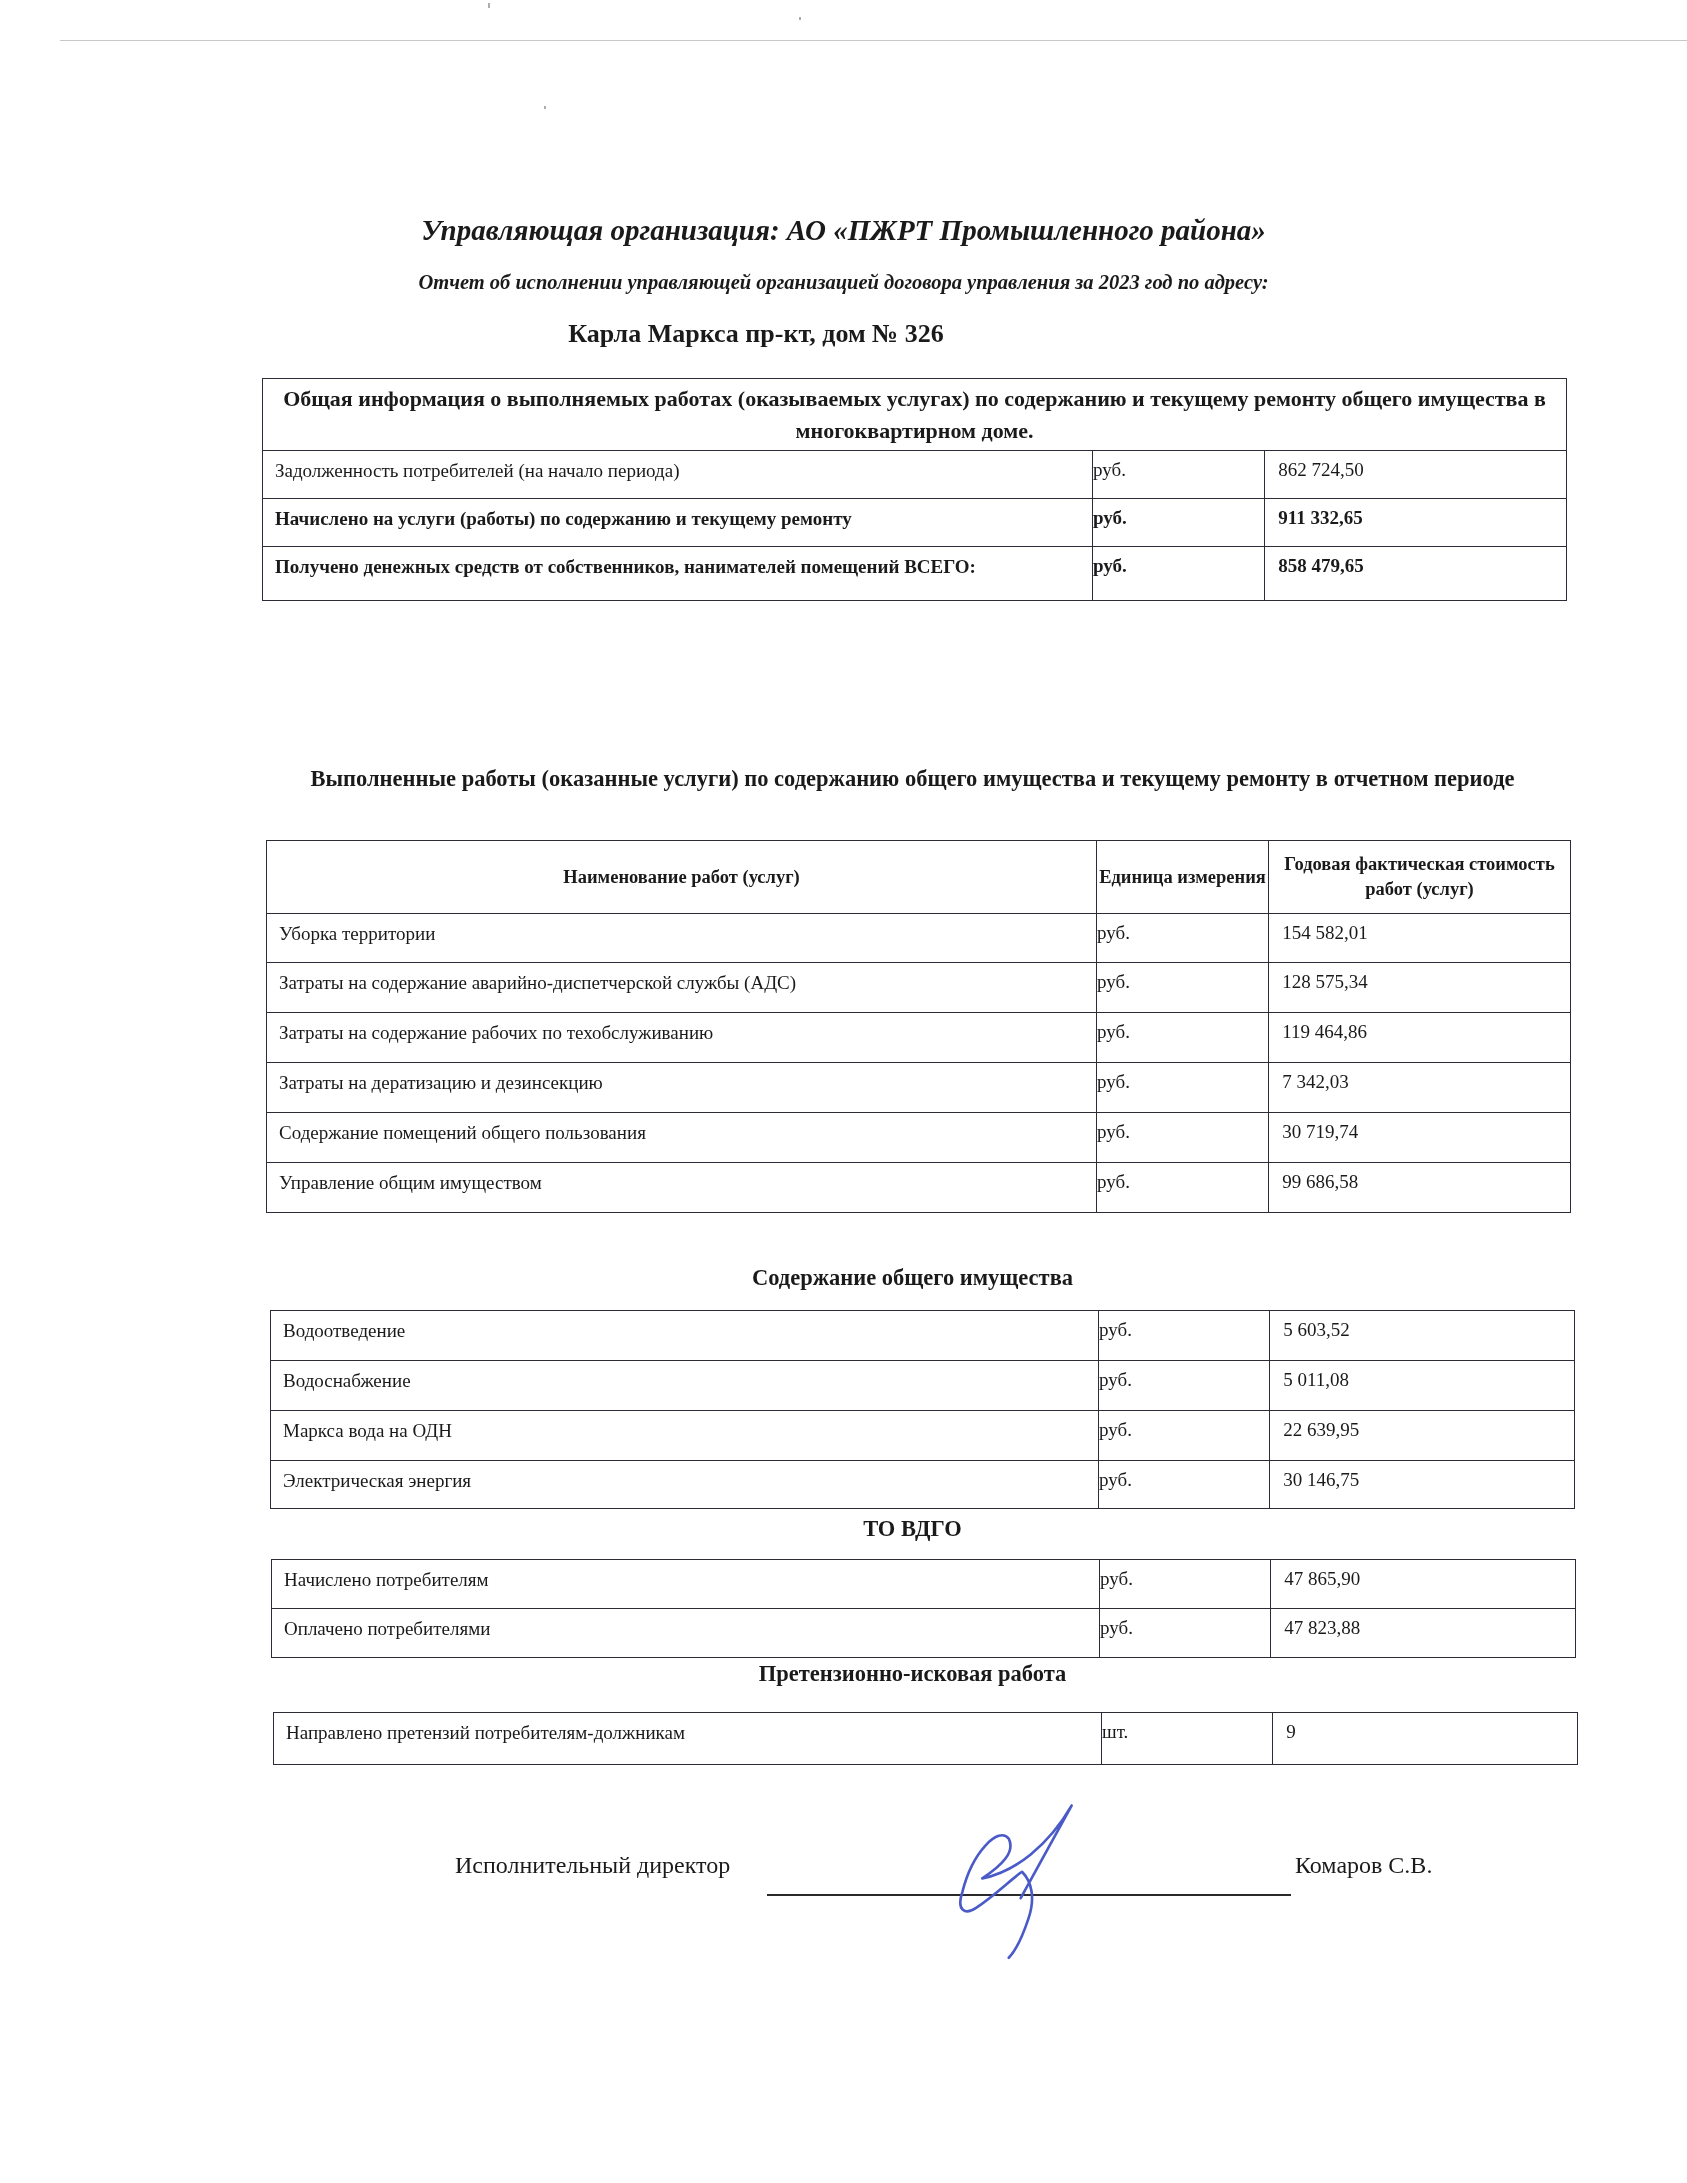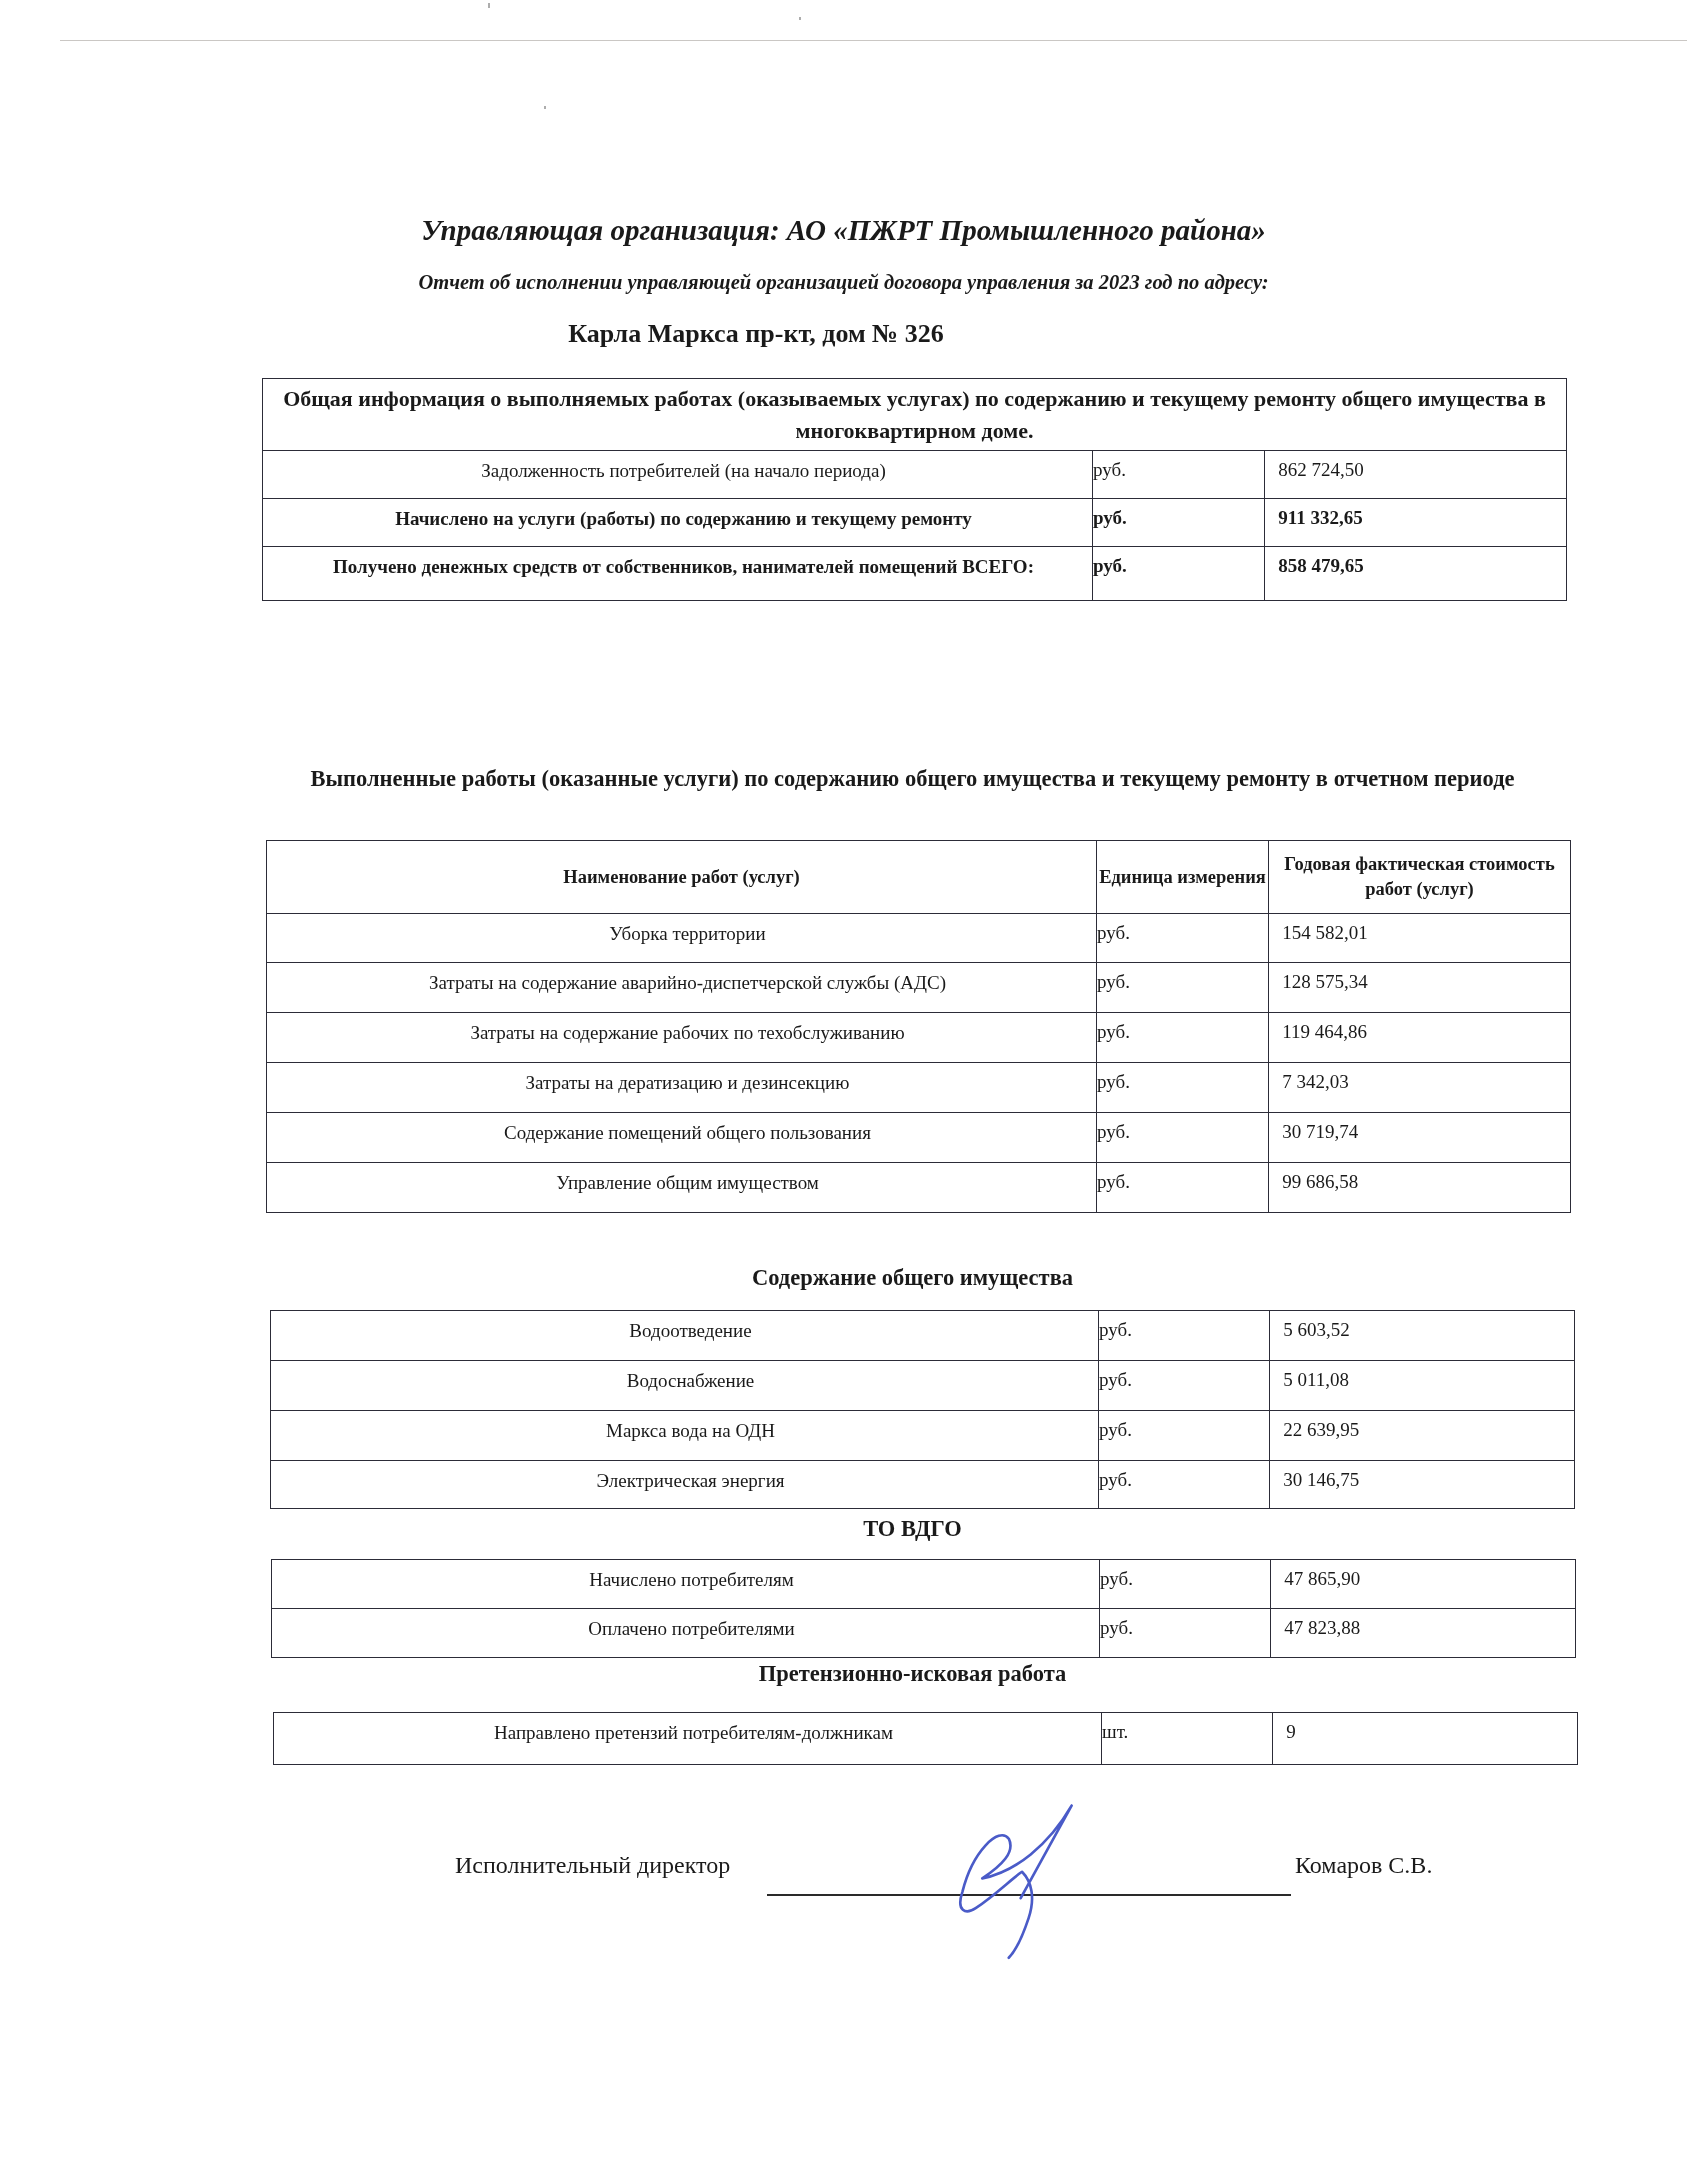--- a/index.html
+++ b/index.html
@@ -29,21 +29,21 @@
     font-weight: bold; font-size: 22.5px; line-height: 33px;
   }
 
   table.grid {
     position: absolute; border-collapse: collapse; table-layout: fixed;
     font-size: 19px;
   }
   table.grid td, table.grid th {
     border: 1.7px solid #2c2c38; padding: 0; vertical-align: top;
   }
-  table.grid td.name { padding: 9.3px 0 0 12px; text-align: center; }
+  table.grid td.name { padding: 9.3px 0 0 12px; text-align: left; }
   table.grid td.unit, table.grid td.val { padding-top: 8px; text-align: left; }
   table.grid td.val { padding-left: 13.2px; }
   table.grid tr.bold td { font-weight: bold; }
   table.grid td.caption {
     text-align: center; vertical-align: middle; font-weight: bold; font-size: 22px;
     line-height: 32px; padding: 0 5px;
   }
   table.grid th {
     font-weight: bold; font-size: 18.5px; vertical-align: middle; line-height: 25px;
   }

